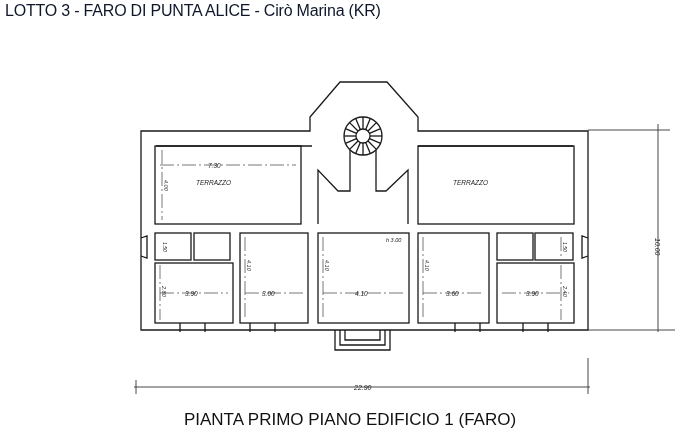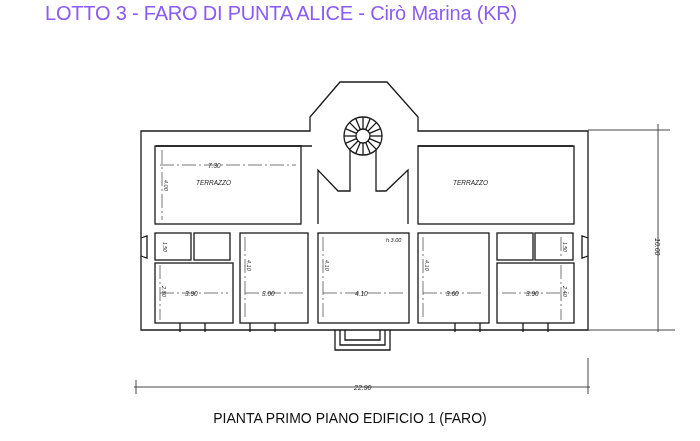--- a/index.html
+++ b/index.html
@@ -1,18 +1,18 @@
 <!DOCTYPE html>
 <html><head>
 <meta charset="utf-8">
 <style>
   html, body { margin: 0; padding: 0; background: #ffffff; }
   body { width: 700px; height: 441px; position: relative; overflow: hidden; font-family: "Liberation Sans", sans-serif; }
-  .title { position: absolute; left: 5px; top: 2px; font-size: 20px; color: #8b5cf6; letter-spacing: -0.2px; margin-left: 40px; }
-  .caption { position: absolute; left: 0; width: 700px; top: 410px; text-align: center; font-size: 14px; color: #111; }
+  .title { position: absolute; left: 5px; top: 2px; font-size: 16px; color: #0f172a; letter-spacing: -0.2px; }
+  .caption { position: absolute; left: 0; width: 700px; top: 410px; text-align: center; font-size: 17px; color: #111; }
   svg.plan { position: absolute; left: 0; top: 0; }
   .lbl { font-family: "Liberation Sans", sans-serif; font-style: italic; fill: #222; }
 </style>
 </head>
 <body>
 
 <div class="title">LOTTO 3 - FARO DI PUNTA ALICE - Cirò Marina (KR)</div>
 
 <svg class="plan" width="700" height="441" viewBox="0 0 700 441" xmlns="http://www.w3.org/2000/svg">
   <g fill="none" stroke="#1a1a1a" stroke-width="1.3">

